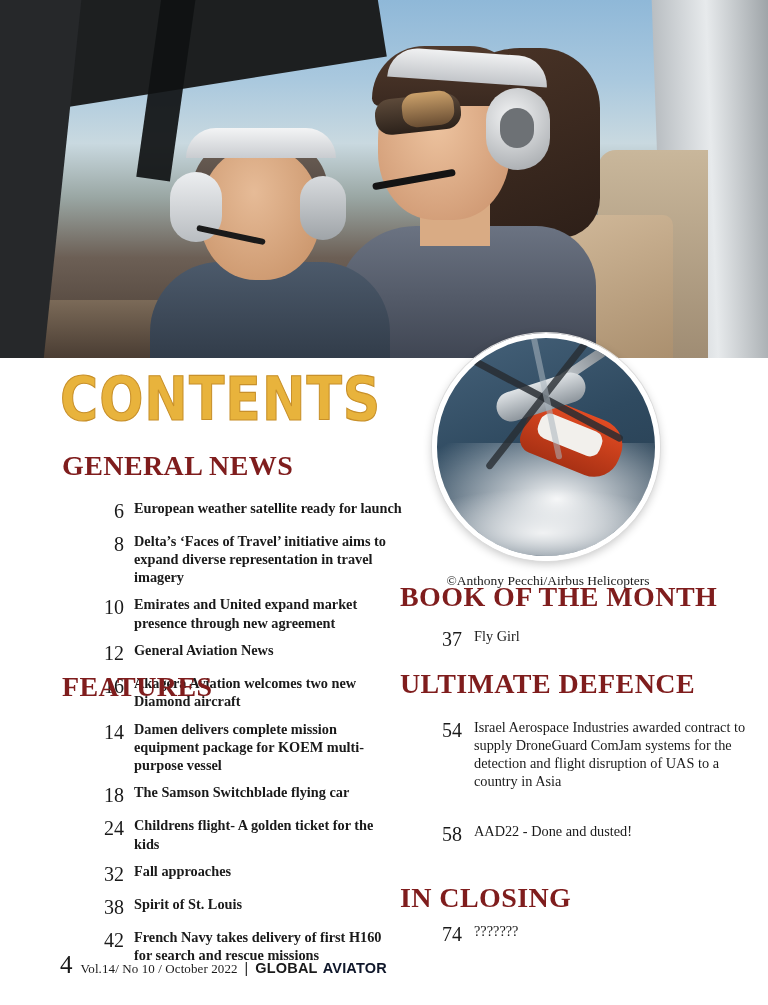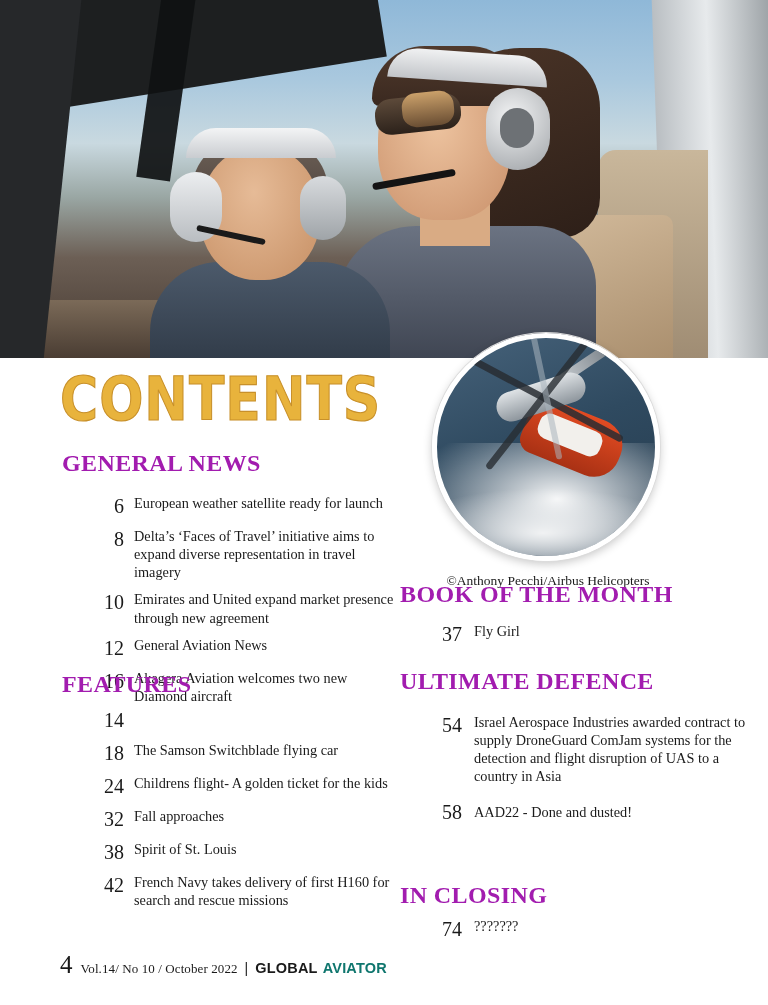--- a/index.html
+++ b/index.html
@@ -247,23 +247,23 @@
     color: #1b1b1b;
   }
 
   
   .col-left { position:absolute; left: 0; top: 0; width: 400px; }
   .col-right { position:absolute; left: 392px; top: 0; width: 376px; }
 
   .section-head {
     font-family: "Liberation Serif", serif;
     font-weight: 700;
-    font-size: 24px;
+    font-size: 28px;
     letter-spacing: .4px;
-    color: #a21caf;
+    color: #7f1d1d;
   }
 
   .entry {
     display: flex;
     align-items: flex-start;
     margin-bottom: 9px;
   }
   .entry-page {
     flex: 0 0 auto;
     text-align: right;
@@ -275,21 +275,21 @@
   }
   .entry-title {
     font-family: "Liberation Serif", serif;
     font-size: 14.3px;
     color: #1a1a1a;
     line-height: 1.27;
   }
 
   
   .col-left .entry-page { width: 62px; margin-right: 10px; }
-  .col-left .entry-title { width: 300px; }
+  .col-left .entry-title { width: 300px; font-weight: bold; }
 
   
   .col-right .entry-page { width: 62px; margin-right: 12px; }
   .col-right .entry-title { width: 280px; }
 
   
   .footer {
     position:absolute;
     left: 60px; bottom: 26px;
     display: flex;
@@ -317,21 +317,21 @@
     font-family: "Liberation Sans", sans-serif;
     font-weight: 700;
     font-size: 14.5px;
     color: #1a1a1a;
     letter-spacing: .2px;
   }
   .footer-brand-accent {
     font-family: "Liberation Sans", sans-serif;
     font-weight: 700;
     font-size: 14.5px;
-    color: #0f766e;
+    color: #0f172a;
     letter-spacing: .2px;
     margin-left: 5px;
   }
 </style>
 </head>
 <body>
 
 <div class="hero">
   <div class="hero-sky"></div>
   <div class="hero-mtn"></div>
@@ -408,23 +408,24 @@
         <div class="entry">
           <div class="entry-page">16</div>
           <div class="entry-title">Akagera Aviation welcomes two new Diamond aircraft</div>
         </div>
       </div>
     </div>
 
     <div style="position:absolute; left:62px; top:313px; width:340px;">
       <div class="section-head">FEATURES</div>
 
-      <div style="margin-top:10px;">
+      <div style="margin-top:17px;">
         <div class="entry">
           <div class="entry-page">14</div>
+          <div class="entry-title">Damen delivers complete mission equipment package for KOEM multi-purpose vessel</div>
         </div>
         <div class="entry">
           <div class="entry-page">18</div>
           <div class="entry-title">The Samson Switchblade flying car</div>
         </div>
         <div class="entry">
           <div class="entry-page">24</div>
           <div class="entry-title">Childrens flight- A golden ticket for the kids</div>
         </div>
         <div class="entry">
@@ -456,21 +457,21 @@
       </div>
     </div>
 
     <div style="position:absolute; left:8px; top:310px; width:360px;">
       <div class="section-head">ULTIMATE DEFENCE</div>
       <div style="margin-top:16px;">
         <div class="entry" style="margin-top:18px;">
           <div class="entry-page">54</div>
           <div class="entry-title">Israel Aerospace Industries awarded contract to supply DroneGuard ComJam systems for the detection and flight disruption of UAS to a country in Asia</div>
         </div>
-        <div class="entry" style="margin-top:14px;align-items:center;">
+        <div class="entry" style="margin-top:31px;">
           <div class="entry-page">58</div>
           <div class="entry-title">AAD22 - Done and dusted!</div>
         </div>
       </div>
     </div>
 
     <div style="position:absolute; left:8px; top:505px; width:360px;margin-top:19px;">
       <div class="section-head">IN CLOSING</div>
       <div style="margin-top:8px;">
         <div class="entry">

